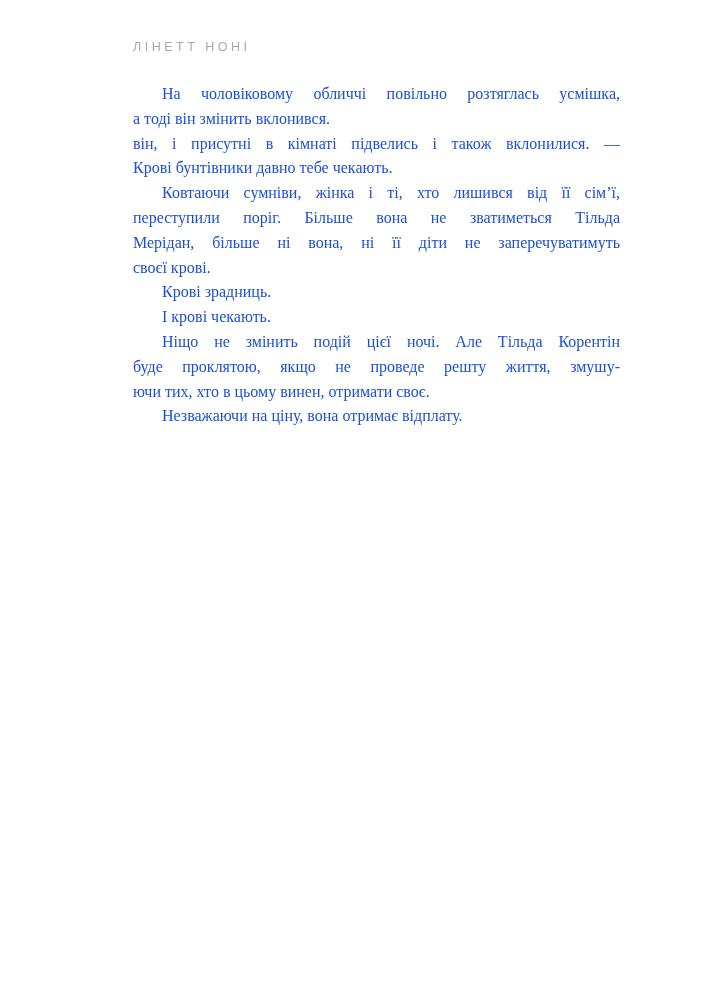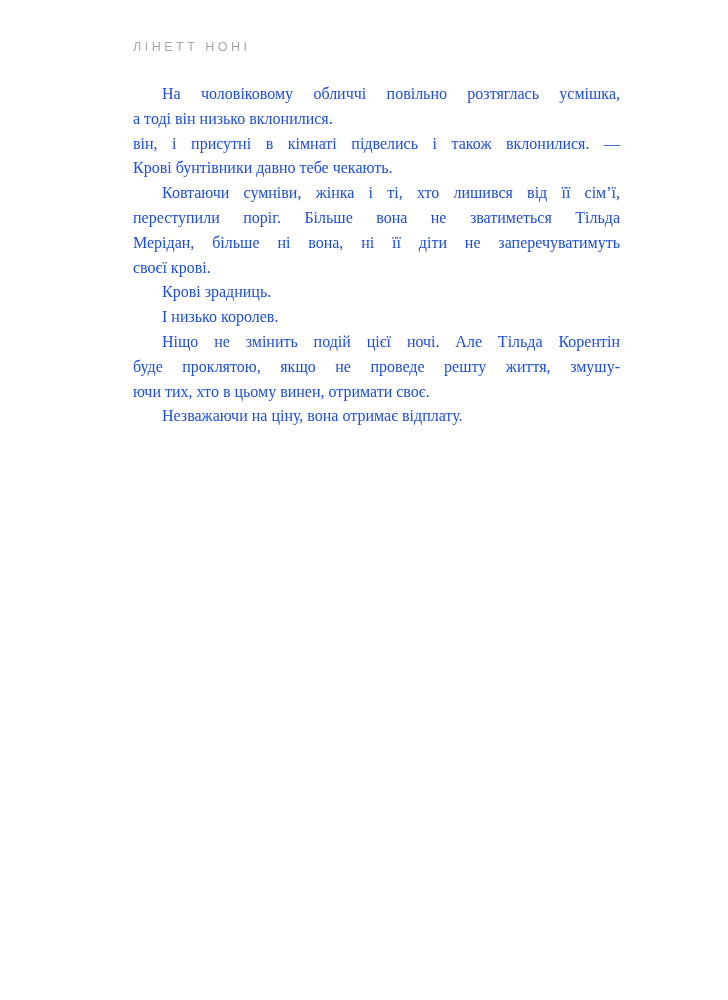--- a/index.html
+++ b/index.html
@@ -62,41 +62,41 @@
 <body>
 
 <div class="page">
 
   <div class="running-header">ЛІНЕТТ НОНІ</div>
 
   <div class="text-block">
 
     <p class="para">
       <span class="line first just">На чоловіковому обличчі повільно розтяглась усмішка,</span>
-      <span class="line">а тоді він низько вклонилися.</span>
+      <span class="line">а тоді він змінить вклонився.</span>
     </p>
 
     <p class="para">
       <span class="line just">він, і присутні в кімнаті підвелись і також вклонилися. —</span>
       <span class="line">Крові бунтівники давно тебе чекають.</span>
     </p>
 
     <p class="para">
       <span class="line first just">Ковтаючи сумніви, жінка і ті, хто лишився від її сім’ї,</span>
       <span class="line just">переступили поріг. Більше вона не зватиметься Тільда</span>
       <span class="line just">Мерідан, більше ні вона, ні її діти не заперечуватимуть</span>
       <span class="line">своєї крові.</span>
     </p>
 
     <p class="para">
       <span class="line first">Крові зрадниць.</span>
     </p>
 
     <p class="para">
-      <span class="line first">І низько королев.</span>
+      <span class="line first">І крові чекають.</span>
     </p>
 
 
     <p class="para">
       <span class="line first just">Ніщо не змінить подій цієї ночі. Але Тільда Корентін</span>
       <span class="line just">буде проклятою, якщо не проведе решту життя, змушу-</span>
       <span class="line">ючи тих, хто в цьому винен, отримати своє.</span>
     </p>
 
     <p class="para">

